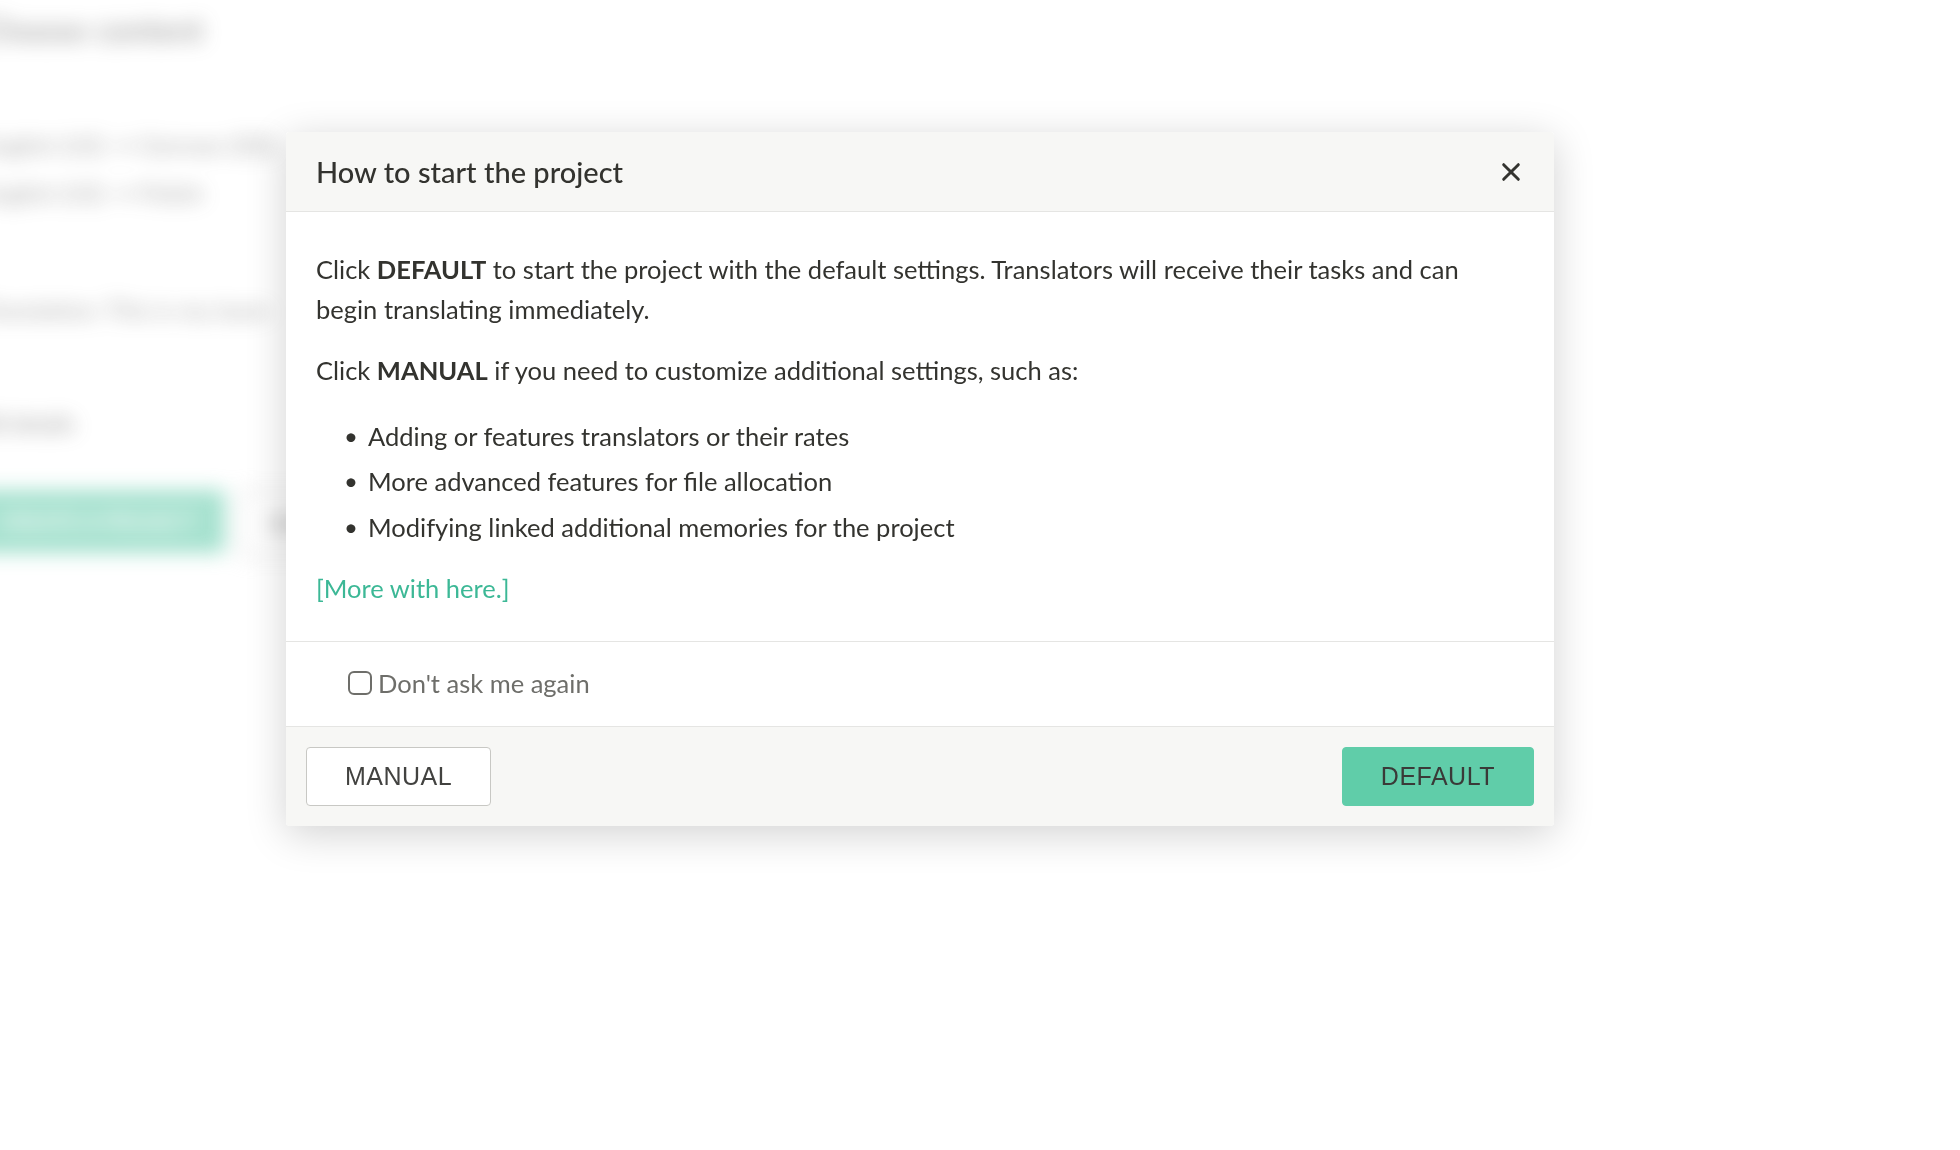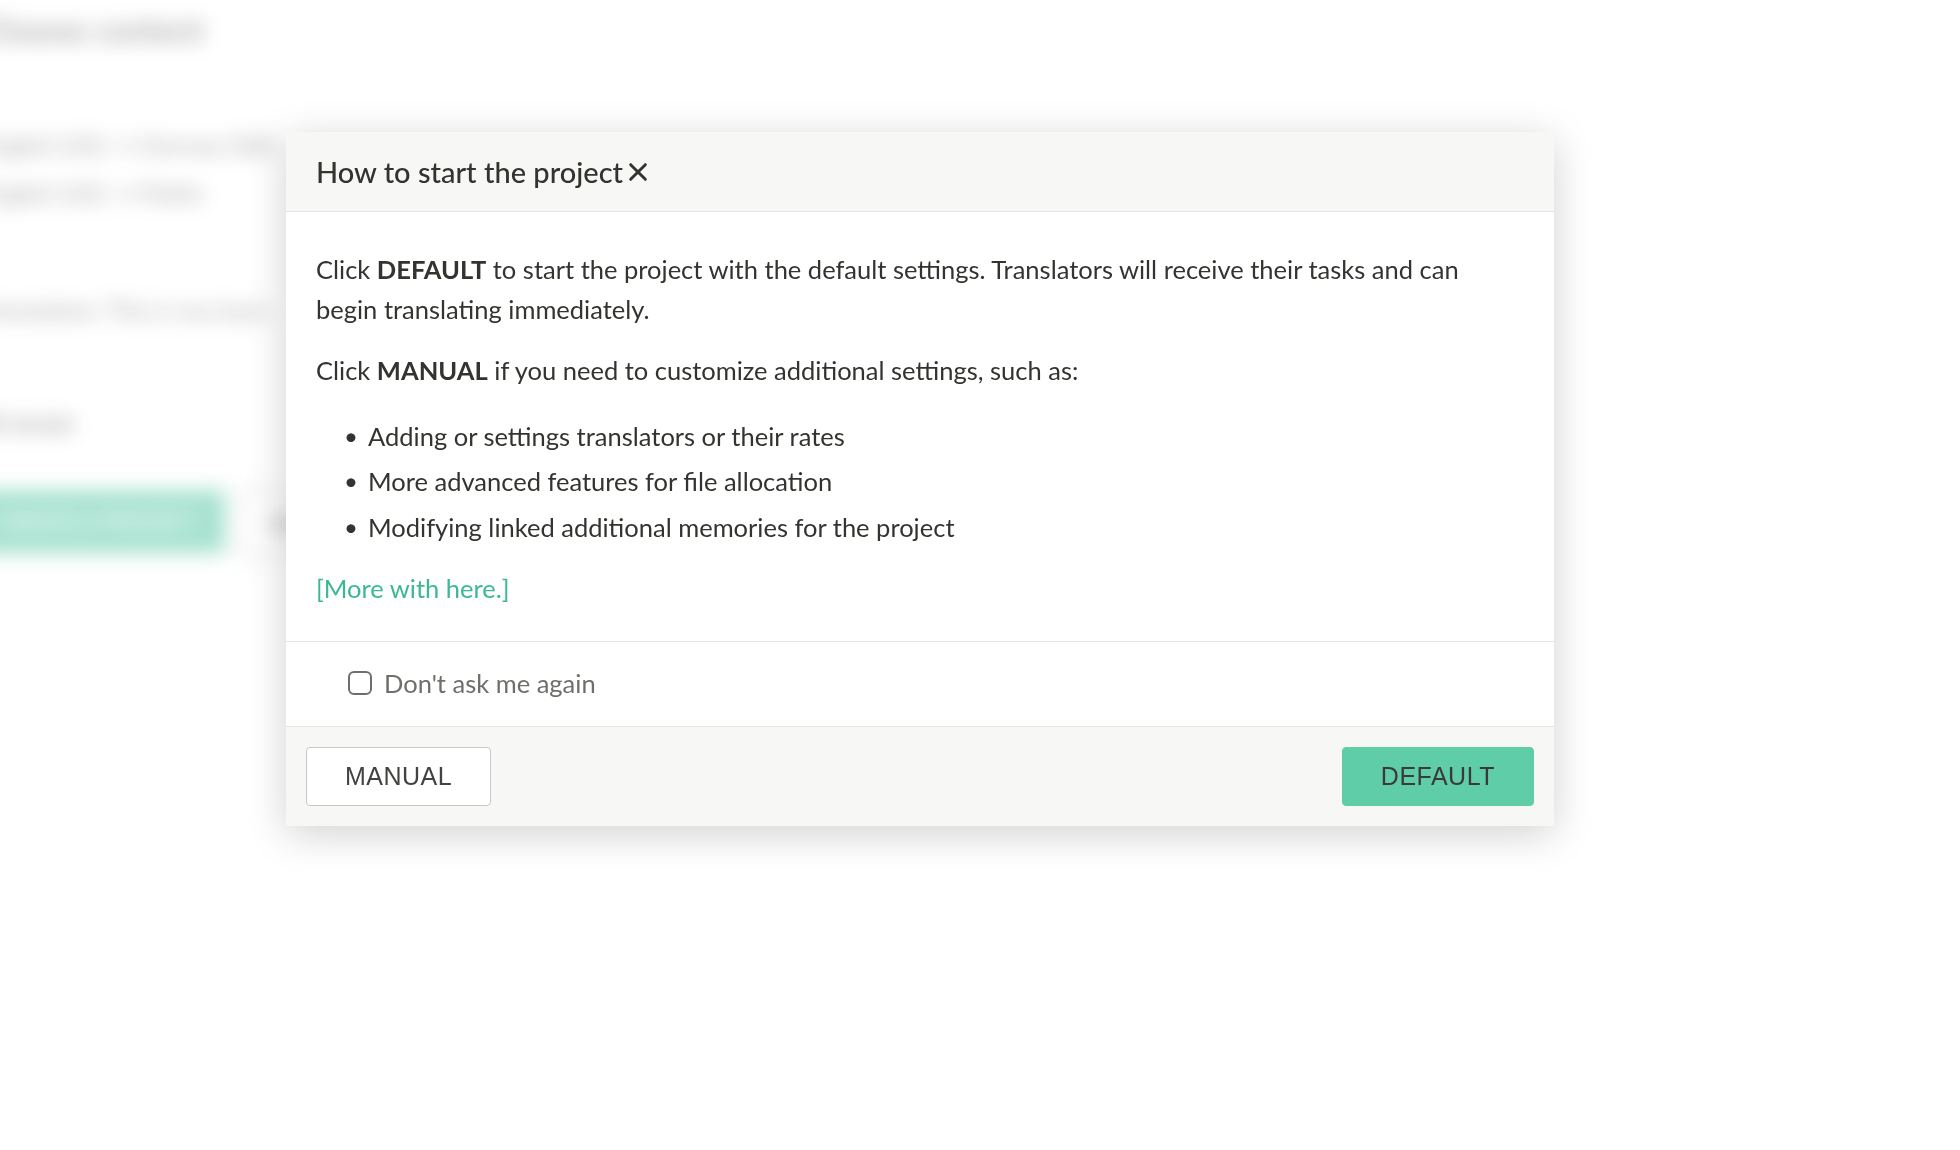--- a/index.html
+++ b/index.html
@@ -101,20 +101,21 @@
       left: 286px;
       width: 1268px;
       background: #ffffff;
       border-radius: 4px;
       box-shadow: 0 8px 40px rgba(0,0,0,0.18);
       overflow: hidden;
     }
     .modal-header {
       display: flex;
       align-items: center;
+      justify-content: space-between;
       padding: 22px 28px 22px 30px;
       background: #f7f7f5;
       border-bottom: 1px solid #e5e5e3;
     }
     .modal-title {
       font-size: 29px;
       font-weight: 500;
       color: #33332f;
     }
     .close-btn {
@@ -167,21 +168,21 @@
     }
     .checkbox-section {
       border-top: 1px solid #e5e5e3;
       padding: 26px 30px 28px 30px;
       display: flex;
       align-items: center;
     }
     .checkbox-wrap {
       display: flex;
       align-items: center;
-      gap: 12px;
+      gap: 6px;
       padding-left: 32px;
     }
     .checkbox {
       width: 24px;
       height: 24px;
       border: 2.5px solid #6e6e6a;
       border-radius: 6px;
       background: #fff;
       cursor: pointer;
     }
@@ -243,21 +244,21 @@
     </div>
 
     <div class="modal-body">
       <p>
         <span>Click </span><span class="default-text">DEFAULT</span><span> to start the project with the default settings. Translators will receive their tasks and can begin translating immediately.</span>
       </p>
       <p style="margin-bottom:26px;">
         <span>Click </span><span class="manual-text">MANUAL</span><span> if you need to customize additional settings, such as:</span>
       </p>
       <ul>
-        <li>Adding or settings translators or their rates</li>
+        <li>Adding or features translators or their rates</li>
         <li>More advanced features for file allocation</li>
         <li>Modifying linked additional memories for the project</li>
       </ul>
       <a href="#" class="more-info-link">[More with here.]</a>
     </div>
 
     <div class="checkbox-section">
       <div class="checkbox-wrap">
         <div class="checkbox"></div>
         <span class="checkbox-label">Don't ask me again</span>

